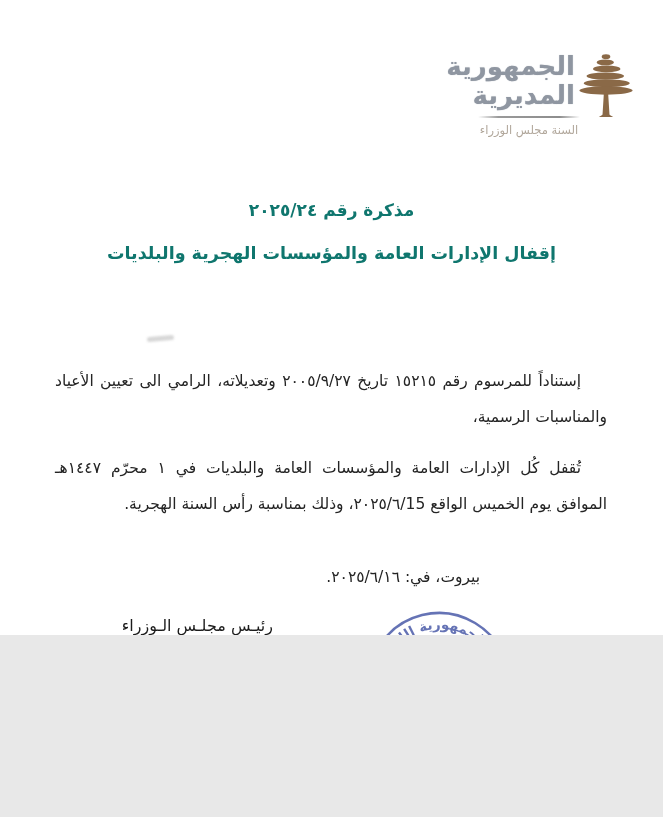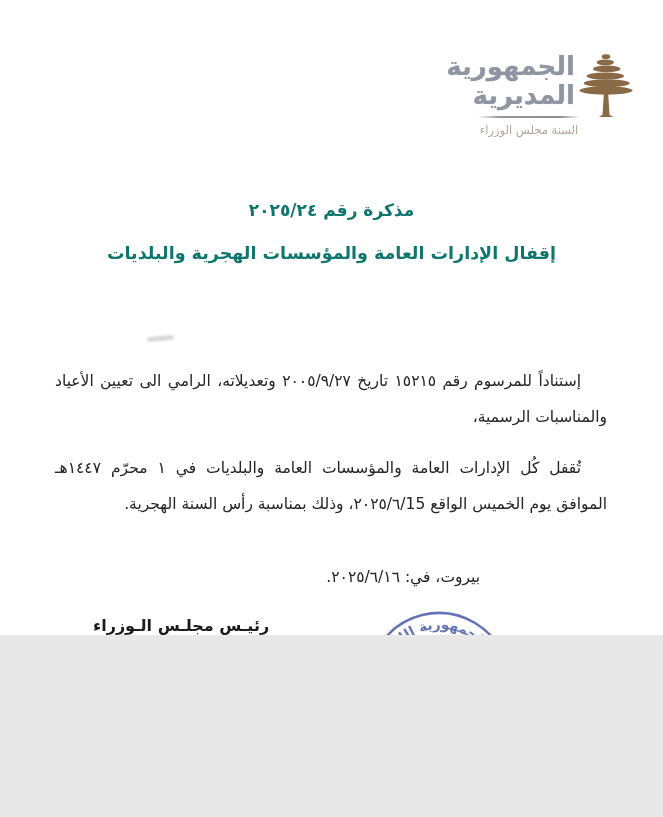--- a/index.html
+++ b/index.html
@@ -53,22 +53,22 @@
   .body-text p + p { margin-top:15px; }
 
   .date-line {
     position:absolute; top:528px; right:183px;
     direction:rtl; font-size:15.5px; color:#242424;margin-top:40px;
   }
 
   
   .sig-title {
     position:absolute; top:616px; right:390px; width:180px;
-    text-align:left; direction:rtl;
-    font-weight:bold; font-size:16px; color:#1b1b1b;
+    text-align:right; direction:rtl;
+    font-weight:normal; font-size:16px; color:#1b1b1b;
   }
   .sig-graphic { position:absolute; top:642px; left:84px; width:152px; height:62px; }
   .sig-name {
     position:absolute; top:697px; left:100px; width:134px;
     text-align:left; direction:rtl;
     font-weight:bold; font-size:15px; color:#1b1b1b;
   }
 
   
   .stamp { position:absolute; top:608px; left:364px; width:150px; height:150px; opacity:0.88; }

